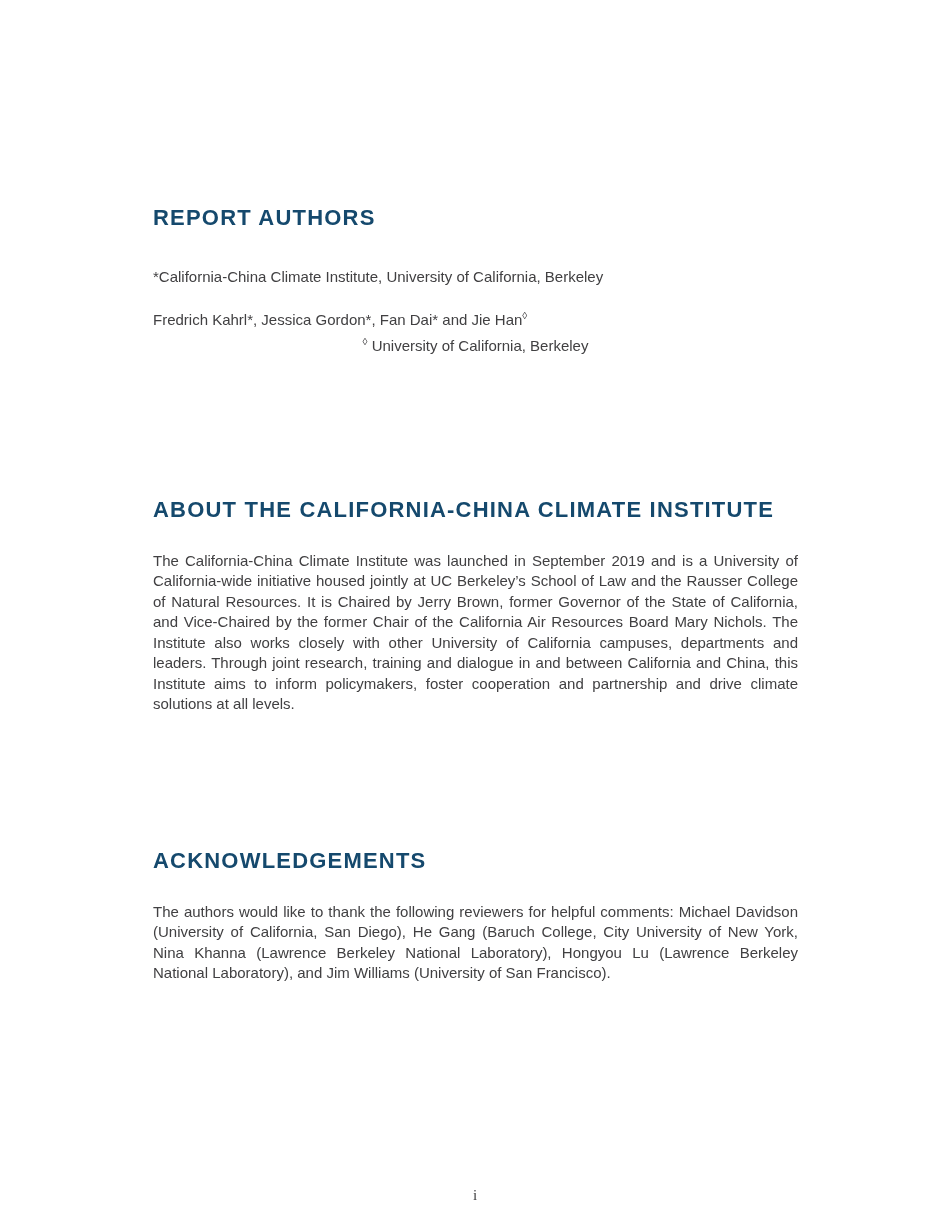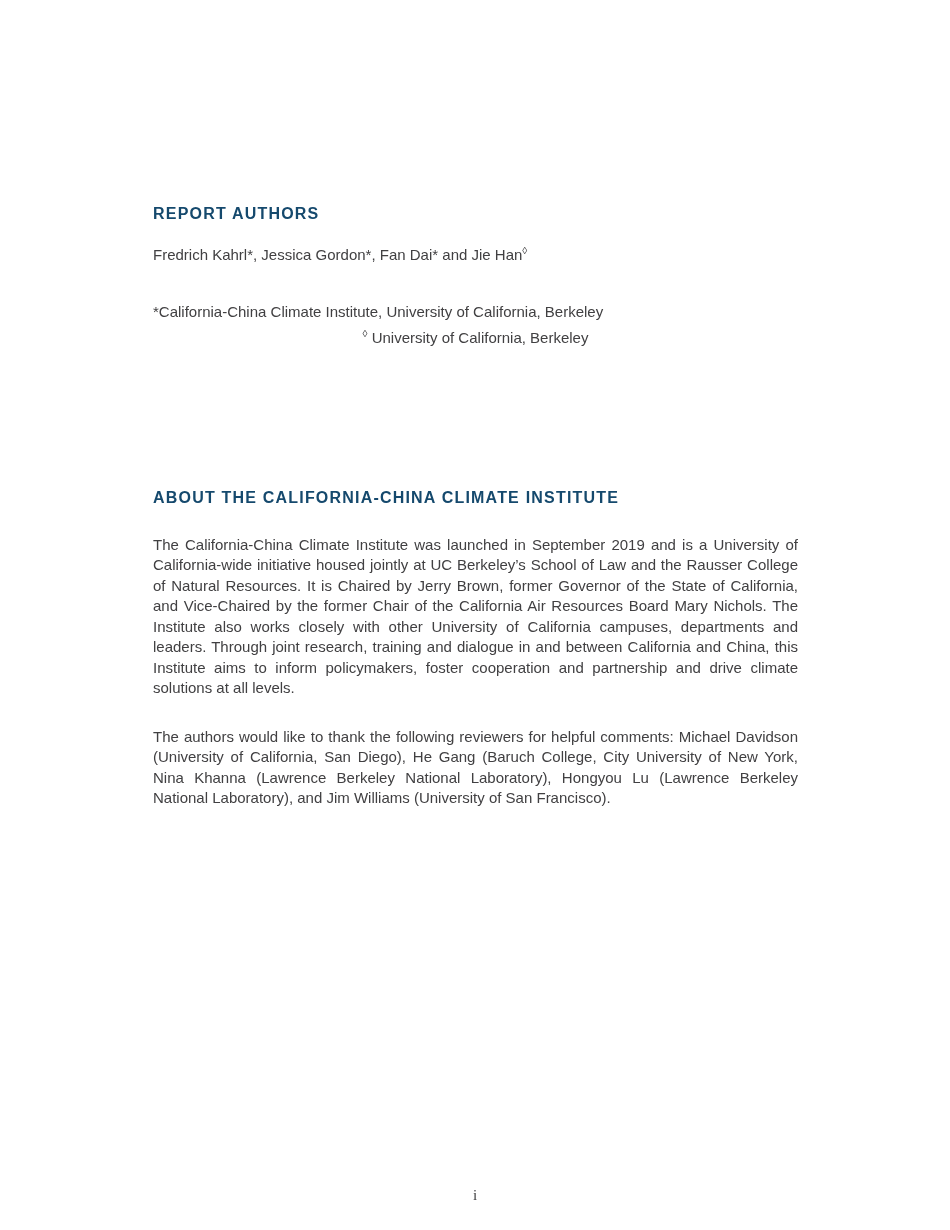--- a/index.html
+++ b/index.html
@@ -20,21 +20,21 @@
 
   .content {
     position: absolute;
     left: 153px;
     top: 0;
     width: 645px;
   }
 
   .section-heading {
     color: #15496d;
-    font-size: 16px;
+    font-size: 22px;
     font-weight: 700;
     letter-spacing: 1.2px;
   }
 
   .heading-report-authors { margin-top: 205px; }
   .heading-about         { margin-top: 140px; }
   .heading-ack           { margin-top: 133px; }
 
   .body-text {
     color: #414042;
@@ -72,29 +72,30 @@
   }
 </style>
 </head>
 <body>
 
 <div class="page">
   <div class="content">
 
     <h2 class="section-heading heading-report-authors">REPORT AUTHORS</h2>
 
+    <p class="body-text affiliation-1">*California-China Climate Institute, University of California, Berkeley</p>
+
     <p class="body-text authors-line"><span>Fredrich Kahrl*, Jessica Gordon*, Fan Dai* and Jie Han</span><sup>◊</sup></p>
-
-    <p class="body-text affiliation-1">*California-China Climate Institute, University of California, Berkeley</p>
 
     <p class="body-text affiliation-2"><sup>◊</sup><span> University of California, Berkeley</span></p>
 
     <h2 class="section-heading heading-about">ABOUT THE CALIFORNIA-CHINA CLIMATE INSTITUTE</h2>
 
     <p class="body-text paragraph">The California-China Climate Institute was launched in September 2019 and is a University of California-wide initiative housed jointly at UC Berkeley’s School of Law and the Rausser College of Natural Resources. It is Chaired by Jerry Brown, former Governor of the State of California, and Vice-Chaired by the former Chair of the California Air Resources Board Mary Nichols. The Institute also works closely with other University of California campuses, departments and leaders. Through joint research, training and dialogue in and between California and China, this Institute aims to inform policymakers, foster cooperation and partnership and drive climate solutions at all levels.</p>
 
+    <h2 class="section-heading heading-ack">ACKNOWLEDGEMENTS</h2>
 
     <p class="body-text paragraph">The authors would like to thank the following reviewers for helpful comments: Michael Davidson (University of California, San Diego), He Gang (Baruch College, City University of New York, Nina Khanna (Lawrence Berkeley National Laboratory), Hongyou Lu (Lawrence Berkeley National Laboratory), and Jim Williams (University of San Francisco).</p>
 
   </div>
 
   <div class="page-number">i</div>
 </div>
 
 </body></html>

